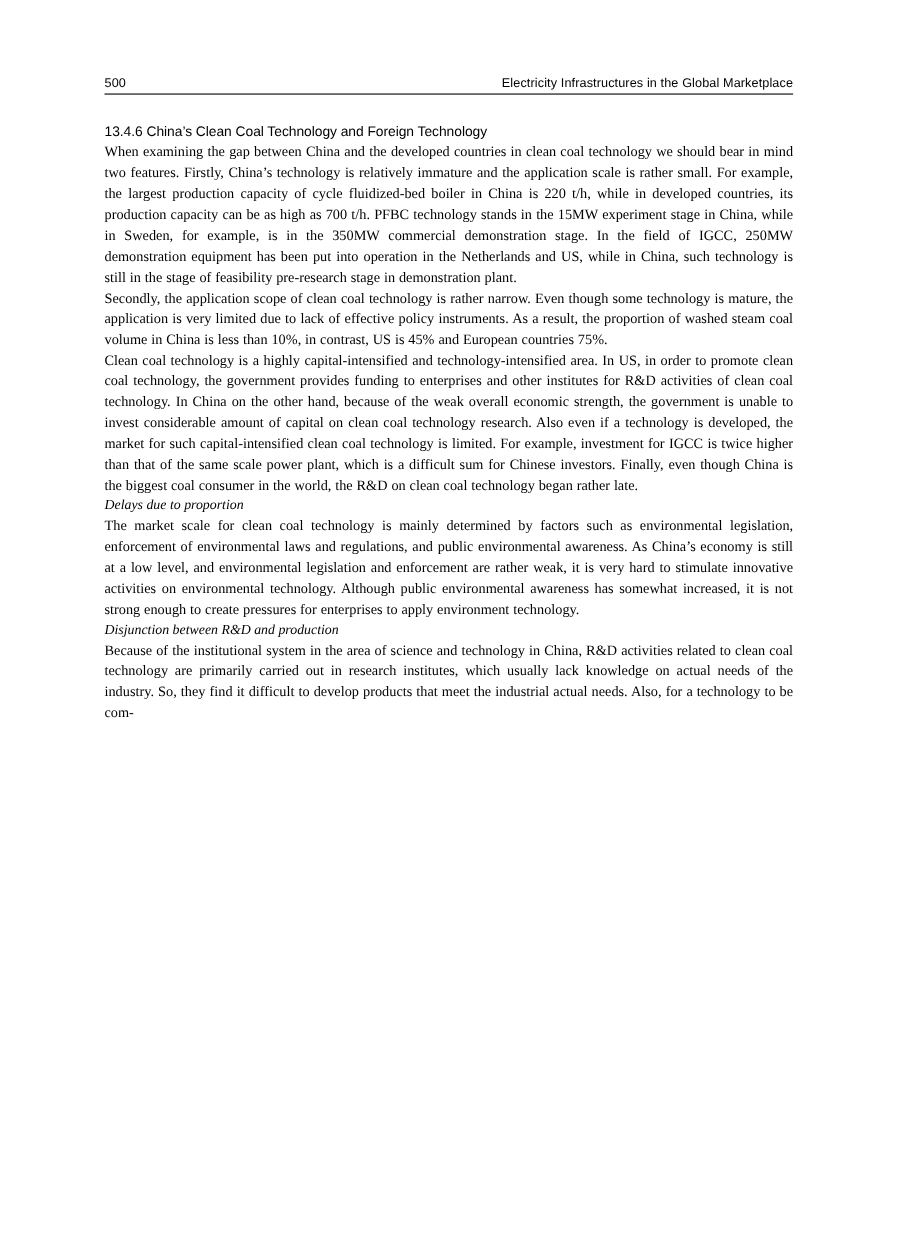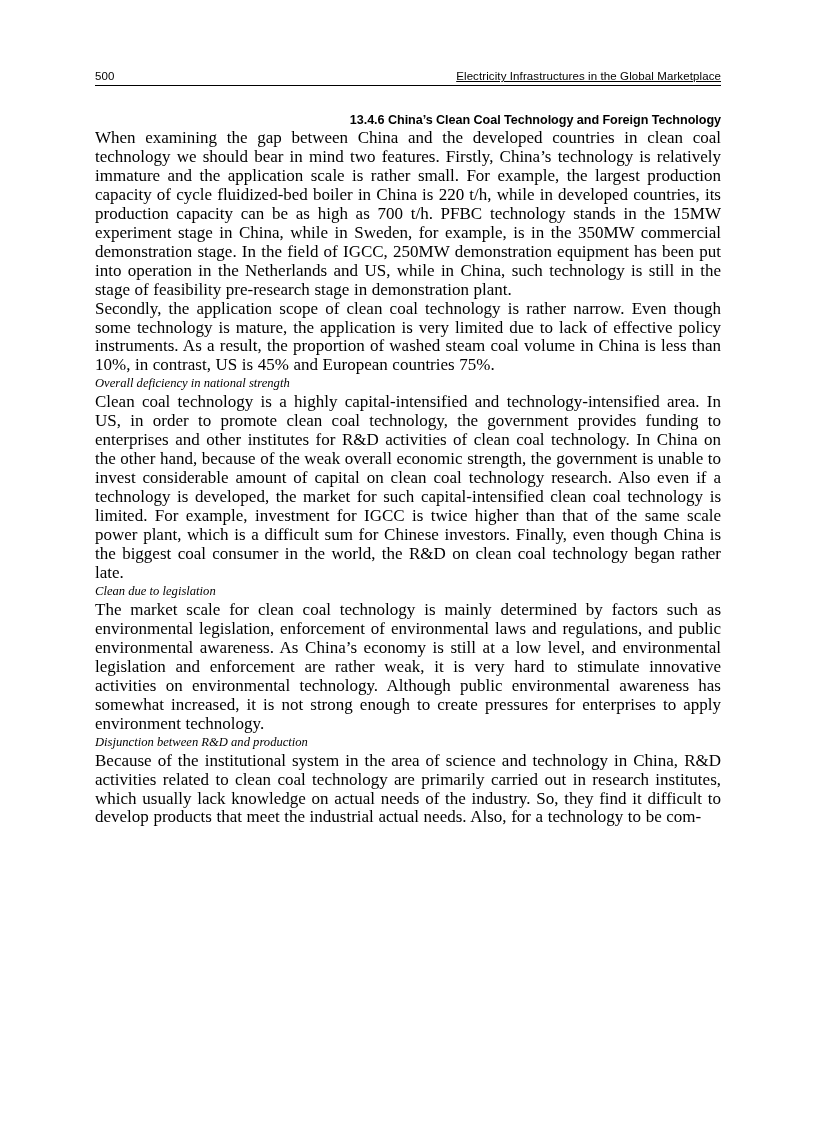--- a/index.html
+++ b/index.html
@@ -47,50 +47,48 @@
     margin-bottom: 0;
   }
   .page-number {
     font-family: "Liberation Sans", "DejaVu Sans", sans-serif;
     font-size: 11.5px;
   }
   .header-title {
     font-family: "Liberation Sans", "DejaVu Sans", sans-serif;
     font-size: 11.5px;
     text-align: right;
-    text-decoration: underline;
   }
 
   
   .body-area {
     margin-top: 26px;
   }
 
   h2.section-heading {
     font-family: "Liberation Sans", "DejaVu Sans", sans-serif;
     font-size: 12.6px;
-    font-weight: bold;
+    font-weight: normal;
     margin: 0 0 1px 0;
     line-height: 16px;
     letter-spacing: -0.05px;
-    text-align: right;
   }
 
   h3.sub-heading {
     font-family: "Liberation Serif", "DejaVu Serif", serif;
     font-size: 12.6px;
     font-weight: normal;
     font-style: italic;
     margin: 0 0 1px 0;
     line-height: 17px;
   }
 
   p.para {
     font-family: "Liberation Serif", "DejaVu Serif", serif;
-    font-size: 17px;
+    font-size: 13px;
     line-height: 18.95px;
     text-align: justify;
     text-justify: inter-word;
     margin: 0;
     hyphens: none;
     -webkit-hyphens: none;
     word-spacing: 0.02em;
   }
 
   .gap-para { margin-top: 19px; }
@@ -108,24 +106,23 @@
       <span class="header-title">Electricity Infrastructures in the Global Marketplace</span>
     </div>
 
     <div class="body-area">
 
       <h2 class="section-heading">13.4.6 China’s Clean Coal Technology and Foreign Technology</h2>
       <p class="para">When examining the gap between China and the developed countries in clean coal technology we should bear in mind two features. Firstly, China’s technology is relatively immature and the application scale is rather small. For example, the largest production capacity of cycle fluidized-bed boiler in China is 220 t/h, while in developed countries, its production capacity can be as high as 700 t/h. PFBC technology stands in the 15MW experiment stage in China, while in Sweden, for example, is in the 350MW commercial demonstration stage. In the field of IGCC, 250MW demonstration equipment has been put into operation in the Netherlands and US, while in China, such technology is still in the stage of feasibility pre-research stage in demonstration plant.</p>
       <p class="para gap-para">Secondly, the application scope of clean coal technology is rather narrow. Even though some technology is mature, the application is very limited due to lack of effective policy instruments. As a result, the proportion of washed steam coal volume in China is less than 10%, in contrast, US is 45% and European countries 75%.</p>
 
 
-      <h3 class="sub-heading gap-sub">Overall deficiency in national strength</h3>
       <p class="para">Clean coal technology is a highly capital-intensified and technology-intensified area. In US, in order to promote clean coal technology, the government provides funding to enterprises and other institutes for R&amp;D activities of clean coal technology. In China on the other hand, because of the weak overall economic strength, the government is unable to invest considerable amount of capital on clean coal technology research. Also even if a technology is developed, the market for such capital-intensified clean coal technology is limited. For example, investment for IGCC is twice higher than that of the same scale power plant, which is a difficult sum for Chinese investors. Finally, even though China is the biggest coal consumer in the world, the R&amp;D on clean coal technology began rather late.</p>
 
-      <h3 class="sub-heading gap-sub">Clean due to legislation</h3>
+      <h3 class="sub-heading gap-sub">Delays due to proportion</h3>
       <p class="para">The market scale for clean coal technology is mainly determined by factors such as environmental legislation, enforcement of environmental laws and regulations, and public environmental awareness. As China’s economy is still at a low level, and environmental legislation and enforcement are rather weak, it is very hard to stimulate innovative activities on environmental technology. Although public environmental awareness has somewhat increased, it is not strong enough to create pressures for enterprises to apply environment technology.</p>
 
       <h3 class="sub-heading gap-sub">Disjunction between R&amp;D and production</h3>
       <p class="para">Because of the institutional system in the area of science and technology in China, R&amp;D activities related to clean coal technology are primarily carried out in research institutes, which usually lack knowledge on actual needs of the industry. So, they find it difficult to develop products that meet the industrial actual needs. Also, for a technology to be com-</p>
 
     </div>
   </div>
 </div>
 
 </body></html>

